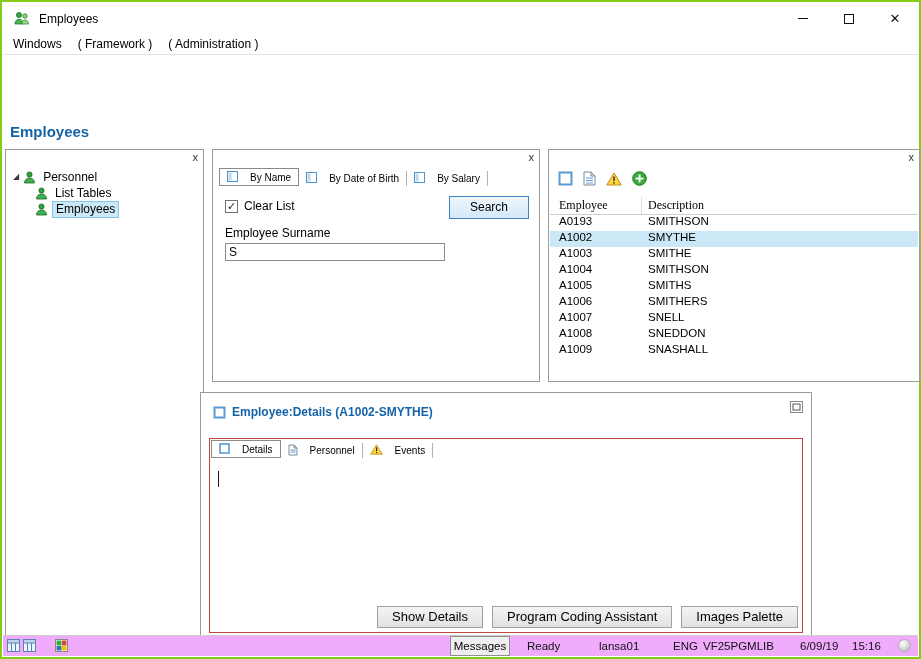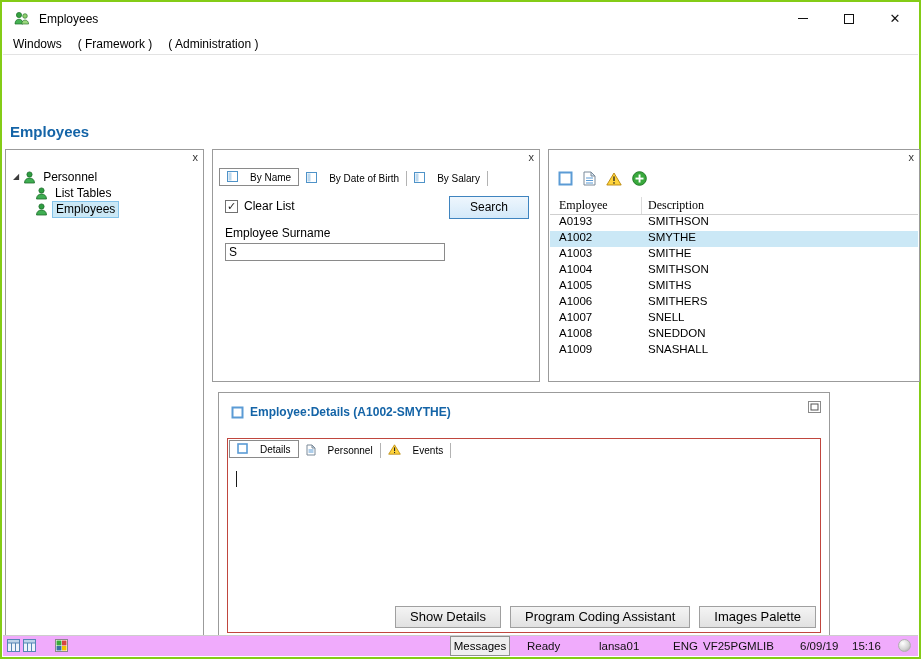--- a/index.html
+++ b/index.html
@@ -63,21 +63,21 @@
   .grid { position:absolute; left:1px; right:1px; top:47px; }
   .grid-header { display:flex; height:18px; border-bottom:1px solid #cfcfcf;font-family:Liberation Serif, serif; }
   .gh-c1 { width:92px; padding-left:9px; line-height:17px; border-right:1px solid #dcdcdc; }
   .gh-c2 { padding-left:6px; line-height:17px; }
   .grid-row { display:flex; height:16px; align-items:flex-start; font-size:11.5px; }
   .gr-c1 { width:92px; padding-left:9px; }
   .gr-c2 { padding-left:6px; }
   .grid-row.selected { background:#cbe8f6; }
 
   
-  #details-panel { left:216px; top:390px; width:612px; height:245px;padding-left:45px; }
+  #details-panel { left:198px; top:390px; width:612px; height:245px;padding-left:45px; }
   .dp-icon { position:absolute; left:12px; top:13px; display:inline-flex; }
   .dp-title { position:absolute; left:31px; top:12px; font-weight:bold; color:#1464a7; }
   .dp-restore { position:absolute; right:8px; top:8px; display:inline-flex; }
   .red-region { position:absolute; left:8px; top:45px; right:8px; bottom:3px; border:1px solid #c0463e; background:#fff; }
   #details-tabs { left:1px; top:1px; }
   .text-caret { position:absolute; left:8px; top:32px; width:1px; height:16px; background:#1a1a1a; }
   .btn-row { position:absolute; right:4px; bottom:4px; display:flex; gap:9px; }
   .btn { height:22px; border:1px solid #a0a0a0; background:linear-gradient(#f4f4f4,#e1e1e1); font-size:13px; padding:0 14px; line-height:20px; white-space:nowrap; }
 
   

